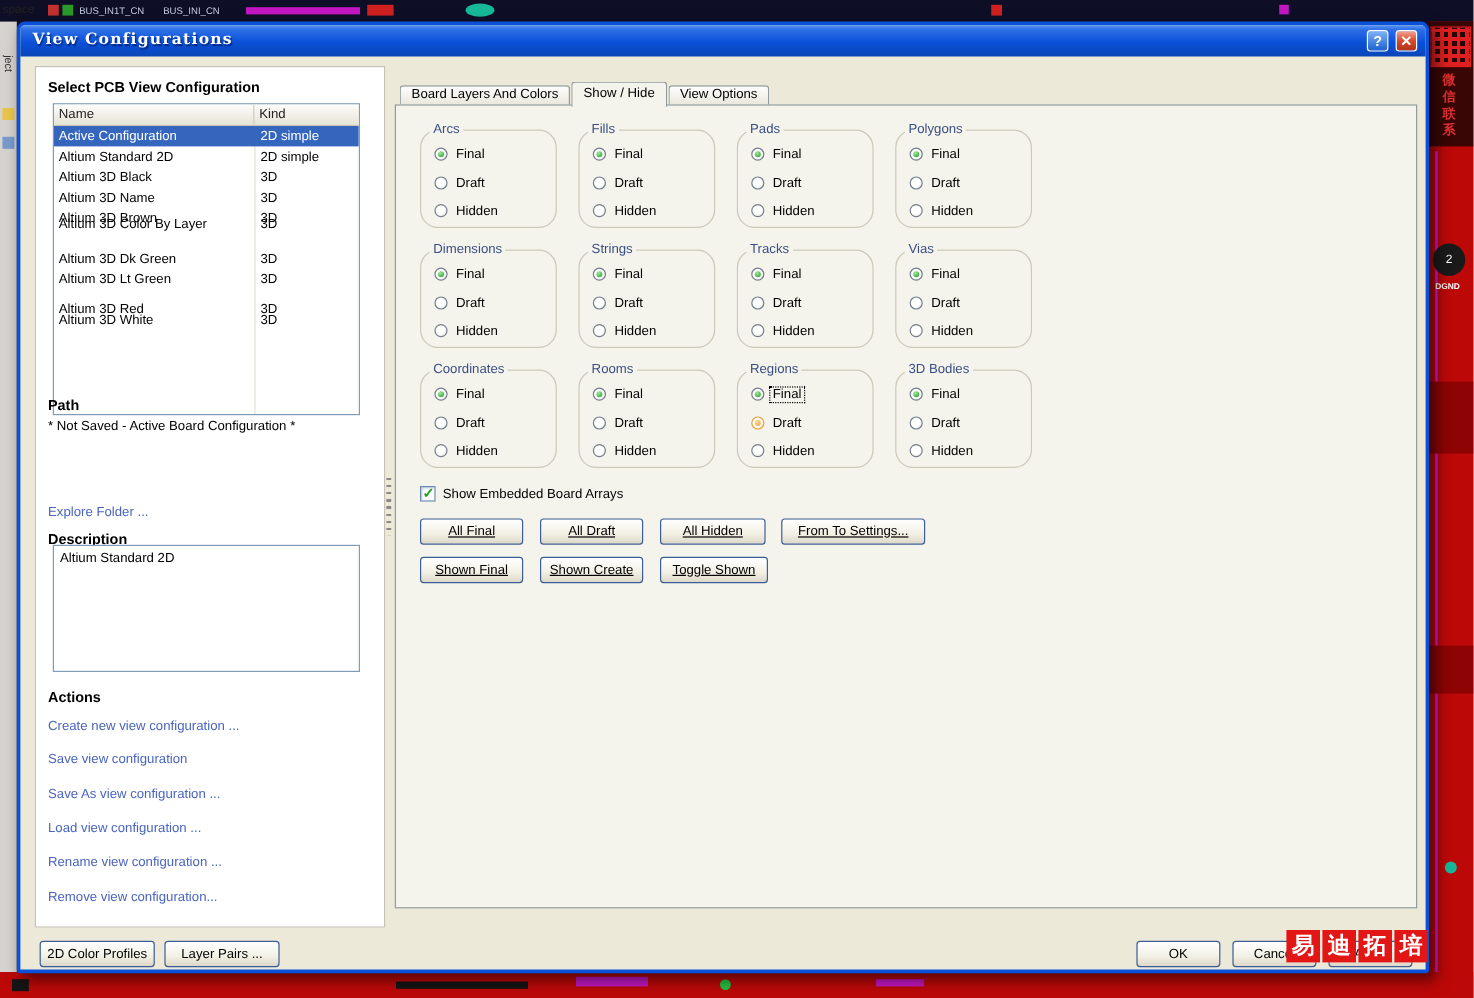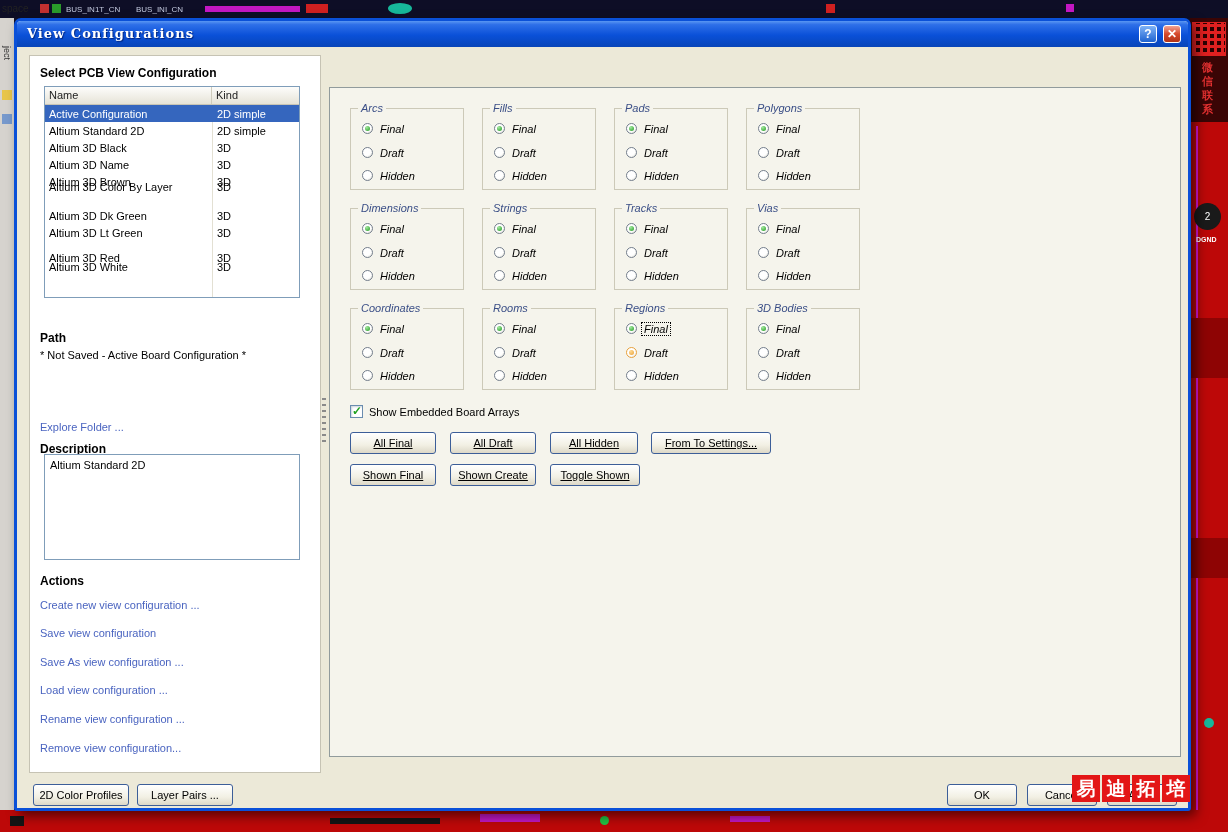--- a/index.html
+++ b/index.html
@@ -46,21 +46,21 @@
   .title { position:absolute; left:10px; top:5px; color:#fff; font-family:"DejaVu Serif", serif;
            font-weight:bold; font-size:13px; letter-spacing:1px; text-shadow:1px 1px 1px #00247E; }
   .capbtn { position:absolute; top:4px; width:18px; height:18px; border:1px solid #fff; border-radius:3px;
             color:#fff; font-size:12px; font-weight:bold; text-align:center; line-height:16px; cursor:pointer; }
   .helpbtn { right:31px; background:linear-gradient(#7FB3F7,#1E62D0); }
   .closebtn { right:7px; background:linear-gradient(#F2A394,#D6492A 50%,#B03318); }
 
   
   .lpanel { position:absolute; left:12px; top:34px; width:292px; height:718px; background:#fff; border:1px solid #C6C3B4; }
   .sect { position:absolute; left:10px; font-size:12px; font-weight:bold; color:#000; }
-  .cfg-table { position:absolute; left:14px; top:30px; width:256px; height:212px; border:1px solid #7F9DB9; background:#fff; overflow:hidden; }
+  .cfg-table { position:absolute; left:14px; top:30px; width:256px; height:260px; border:1px solid #7F9DB9; background:#fff; overflow:hidden; }
   .thead { position:absolute; left:0; top:0; right:0; height:18px; display:flex; background:linear-gradient(#FDFDFB,#E6E3D7); border-bottom:1px solid #C8C5B5; }
   .th { font-size:11px; color:#222; padding:2px 0 0 4px; }
   .th1 { width:167px; border-right:1px solid #CFCCBC; }
   .tbody-vline { position:absolute; left:167px; top:18px; bottom:0; width:1px; background:#E3E0D3; }
   .trow { position:absolute; left:0; right:0; height:17px; display:flex; align-items:center; font-size:11px; color:#000; cursor:default; }
   .trow .c1 { width:167px; padding-left:4px; white-space:nowrap; overflow:hidden; }
   .trow .c2 { padding-left:5px; white-space:nowrap; }
   .trow.sel { background:#3566BE; color:#fff; }
   .small { font-size:11px; color:#000; }
   .link { font-size:11px; color:#4A64C0; cursor:pointer; white-space:nowrap; }
@@ -72,21 +72,21 @@
 
   
   .tabctrl { position:absolute; left:312px; top:47px; width:852px; height:690px; }
   .tabs { position:absolute; left:4px; top:0; height:20px; display:flex; align-items:flex-end; }
   .tab { height:17px; padding:1px 9px 0 9px; font-size:11px; background:linear-gradient(#FEFEFE,#E8E6DA);
          border:1px solid #919B9C; border-bottom:none; border-radius:3px 3px 0 0; margin-right:1px; cursor:pointer; }
   .tab.active { height:21px; padding-top:3px; background:#F5F4EC; position:relative; z-index:3; margin-bottom:-1px; }
   .tabpage { position:absolute; left:0; top:19px; width:852px; height:670px; background:#F5F4EC; border:1px solid #919B9C; }
 
   
-  .group { position:absolute; width:114px; height:82px; border:1px solid #CCC9B8; border-radius:0;font-style:italic; }
+  .group { position:absolute; width:114px; height:82px; border:1px solid #CCC9B8; border-radius:15px; }
   .gtitle { position:absolute; top:-7px; left:7px; padding:0 3px; background:#F5F4EC; font-size:11px; color:#3A4E86; white-space:nowrap; }
   .opt { position:absolute; left:11px; height:15px; display:flex; align-items:center; gap:5px; cursor:pointer; }
   .radio { width:11px; height:11px; border-radius:50%; border:1px solid #747E8C; position:relative;
            background:radial-gradient(circle at 35% 30%, #fff 55%, #D9D9CE); flex:0 0 auto; }
   .radio.checked::after { content:""; position:absolute; left:2px; top:2px; width:5px; height:5px; border-radius:50%;
                           background:radial-gradient(circle at 35% 30%, #A5E8A0, #1F9A1F); }
   .radio.hot { border-color:#E8A13C; }
   .radio.hot::after { content:""; position:absolute; left:2px; top:2px; width:5px; height:5px; border-radius:50%;
                       background:radial-gradient(circle at 35% 30%, #FFD98F, #E8A13C); }
   .olbl { font-size:11px; color:#000; padding:0 2px; }
@@ -223,20 +223,25 @@
       <div class="link abs" style="left:10px;top:571px">Save view configuration</div>
       <div class="link abs" style="left:10px;top:600px">Save As view configuration ...</div>
       <div class="link abs" style="left:10px;top:628px">Load view configuration ...</div>
       <div class="link abs" style="left:10px;top:657px">Rename view configuration ...</div>
       <div class="link abs" style="left:10px;top:686px">Remove view configuration...</div>
     </div>
 
     <div class="splitter"></div>
 
     <div class="tabctrl">
+      <div class="tabs">
+        <div class="tab">Board Layers And Colors</div>
+        <div class="tab active">Show / Hide</div>
+        <div class="tab">View Options</div>
+      </div>
 
       <div class="tabpage">
 
         <div class="group" style="left:20px;top:20px">
           <span class="gtitle">Arcs</span>
           <div class="opt" style="top:12px">
               <span class="radio checked"></span>
               <span class="olbl">Final</span>
             </div>
           <div class="opt" style="top:36px">

